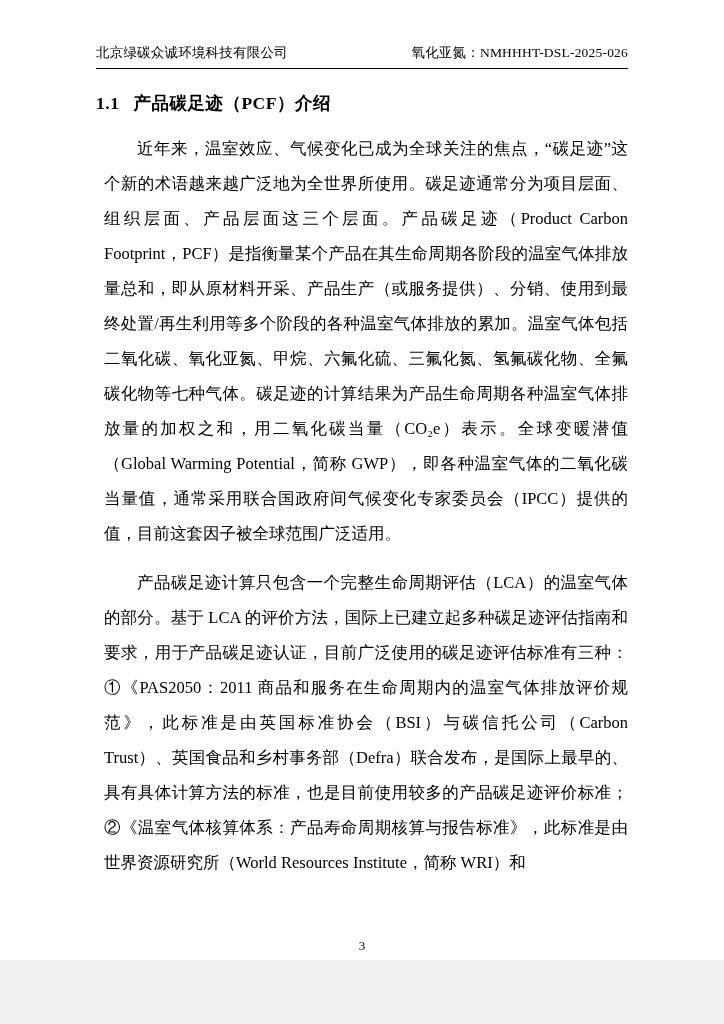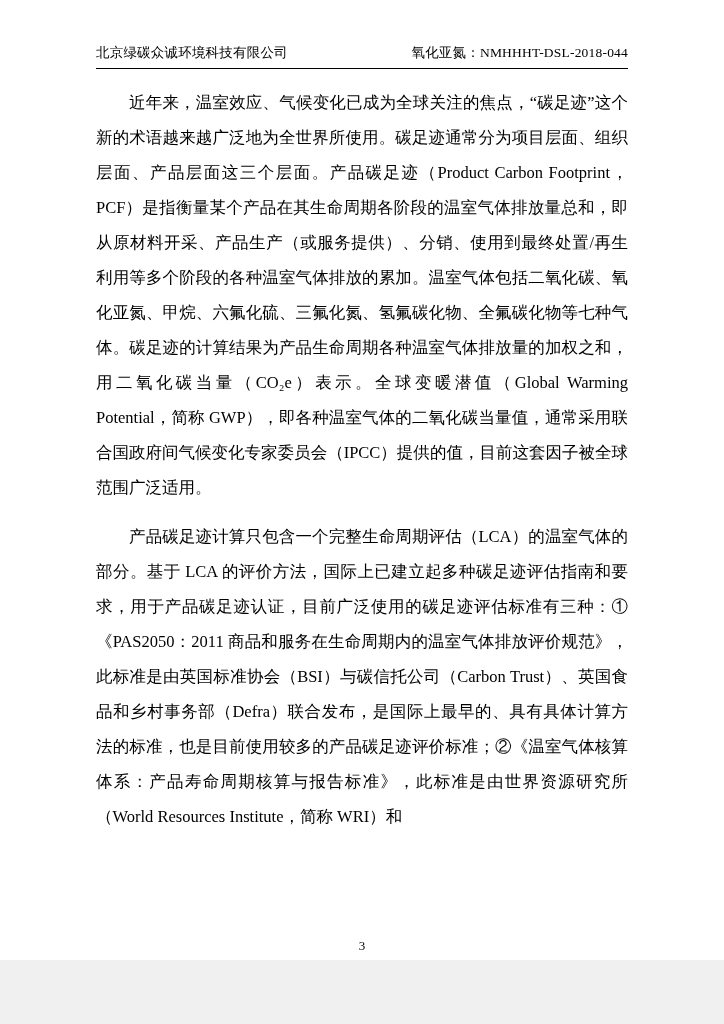--- a/index.html
+++ b/index.html
@@ -56,21 +56,21 @@
     letter-spacing: 0.5px;
   }
   .h2 .num { margin-right: 14px; }
   
   .para {
     font-size: 16.5px;
     line-height: 35px;
     text-align: justify;
     text-justify: inter-ideograph;
     text-indent: 2em;
-    margin: 14px 0 0 0;
+    margin: 14px 0 0 8px;
   }
   .para.first { margin-top: 16px; }
   
   .page-number {
     position: absolute;
     bottom: 6px;
     left: 0;
     right: 0;
     text-align: center;
     font-size: 13px;
@@ -78,25 +78,28 @@
 </style>
 </head>
 <body>
 
 <div class="page">
   <div class="page-inner">
 
     <div class="doc-header">
       <div class="hdr-left">北京绿碳众诚环境科技有限公司</div>
       <div class="hdr-right">
-        <span>氧化亚氮：</span><span>NMHHHT-DSL-2018-044</span>
+        <span>氧化亚氮：</span><span>NMHHHT-DSL-2025-026</span>
       </div>
     </div>
 
 
+    <div class="h2">
+      <span class="num">1.1</span><span>产品碳足迹（PCF）介绍</span>
+    </div>
 
     <p class="para first">近年来，温室效应、气候变化已成为全球关注的焦点，“碳足迹”这个新的术语越来越广泛地为全世界所使用。碳足迹通常分为项目层面、组织层面、产品层面这三个层面。产品碳足迹（Product Carbon Footprint，PCF）是指衡量某个产品在其生命周期各阶段的温室气体排放量总和，即从原材料开采、产品生产（或服务提供）、分销、使用到最终处置/再生利用等多个阶段的各种温室气体排放的累加。温室气体包括二氧化碳、氧化亚氮、甲烷、六氟化硫、三氟化氮、氢氟碳化物、全氟碳化物等七种气体。碳足迹的计算结果为产品生命周期各种温室气体排放量的加权之和，用二氧化碳当量（CO₂e）表示。全球变暖潜值（Global Warming Potential，简称 GWP），即各种温室气体的二氧化碳当量值，通常采用联合国政府间气候变化专家委员会（IPCC）提供的值，目前这套因子被全球范围广泛适用。</p>
     <p class="para">产品碳足迹计算只包含一个完整生命周期评估（LCA）的温室气体的部分。基于 LCA 的评价方法，国际上已建立起多种碳足迹评估指南和要求，用于产品碳足迹认证，目前广泛使用的碳足迹评估标准有三种：①《PAS2050：2011 商品和服务在生命周期内的温室气体排放评价规范》，此标准是由英国标准协会（BSI）与碳信托公司（Carbon Trust）、英国食品和乡村事务部（Defra）联合发布，是国际上最早的、具有具体计算方法的标准，也是目前使用较多的产品碳足迹评价标准；②《温室气体核算体系：产品寿命周期核算与报告标准》，此标准是由世界资源研究所（World Resources Institute，简称 WRI）和</p>
 
   </div>
 
   <div class="page-number">3</div>
 </div>
 
 </body></html>

